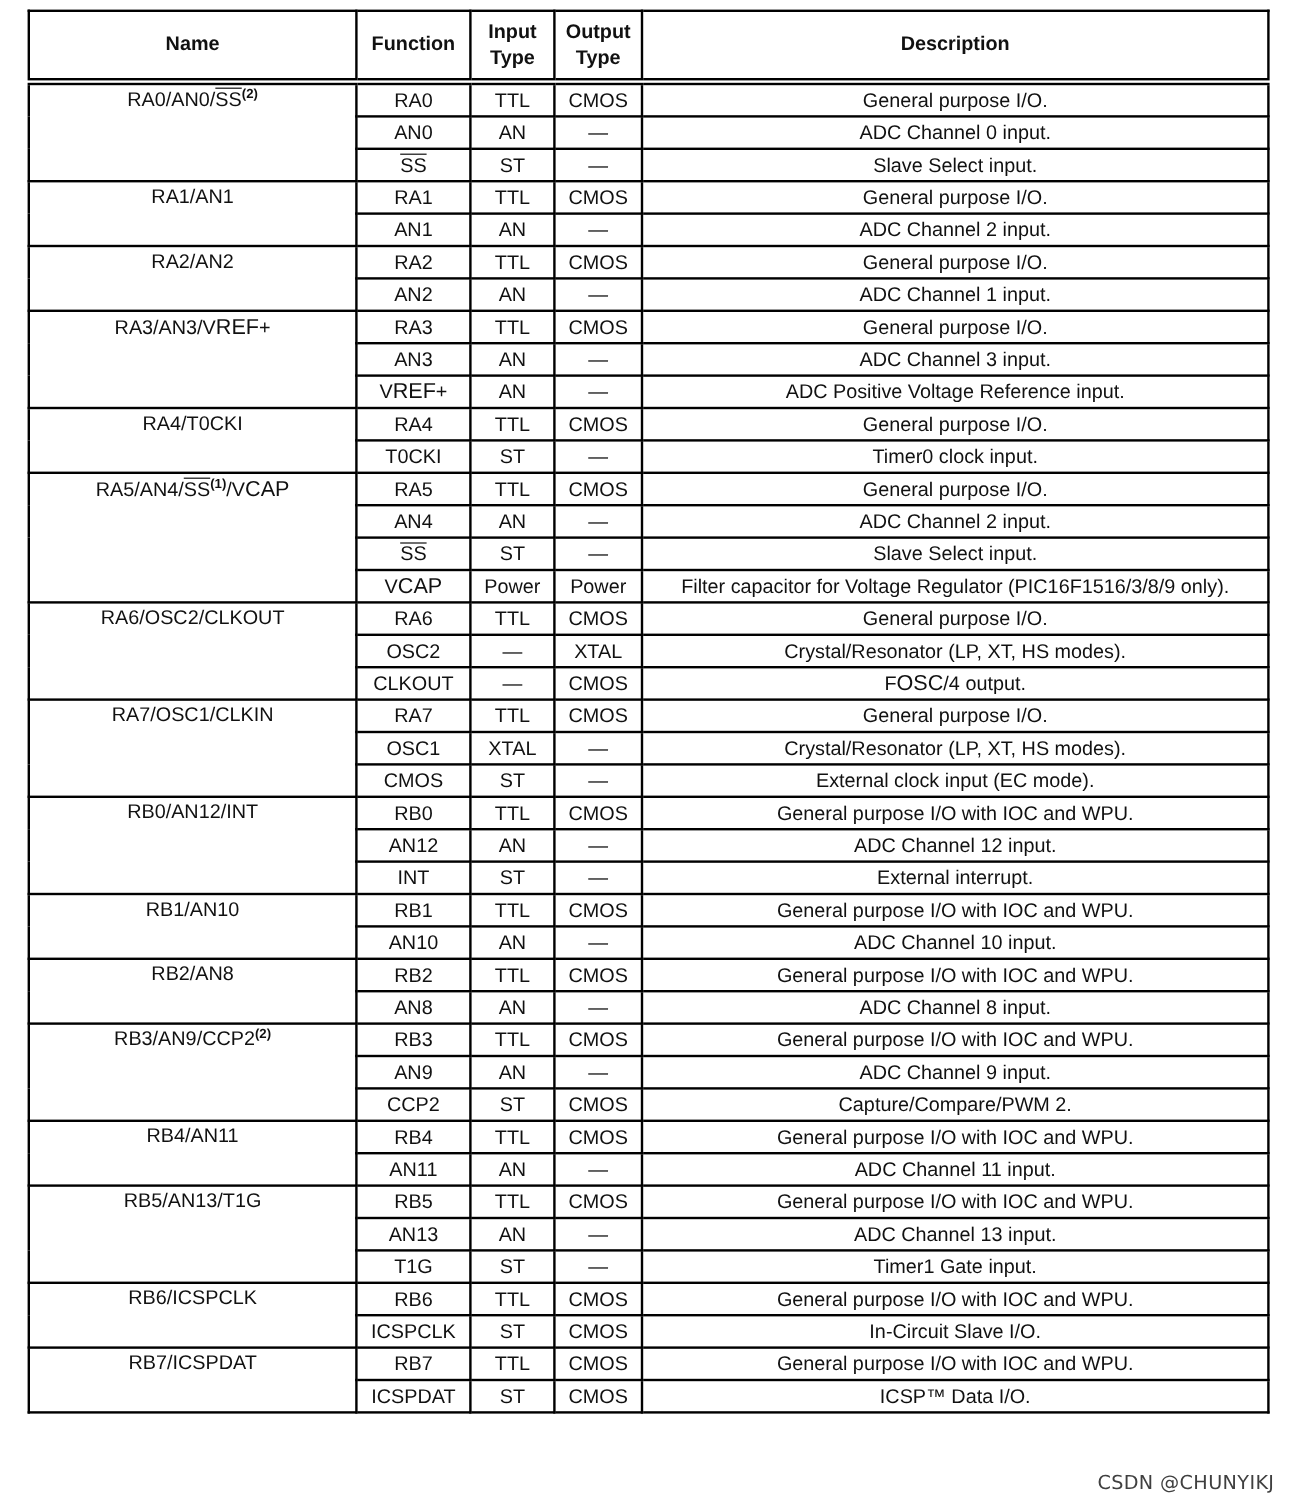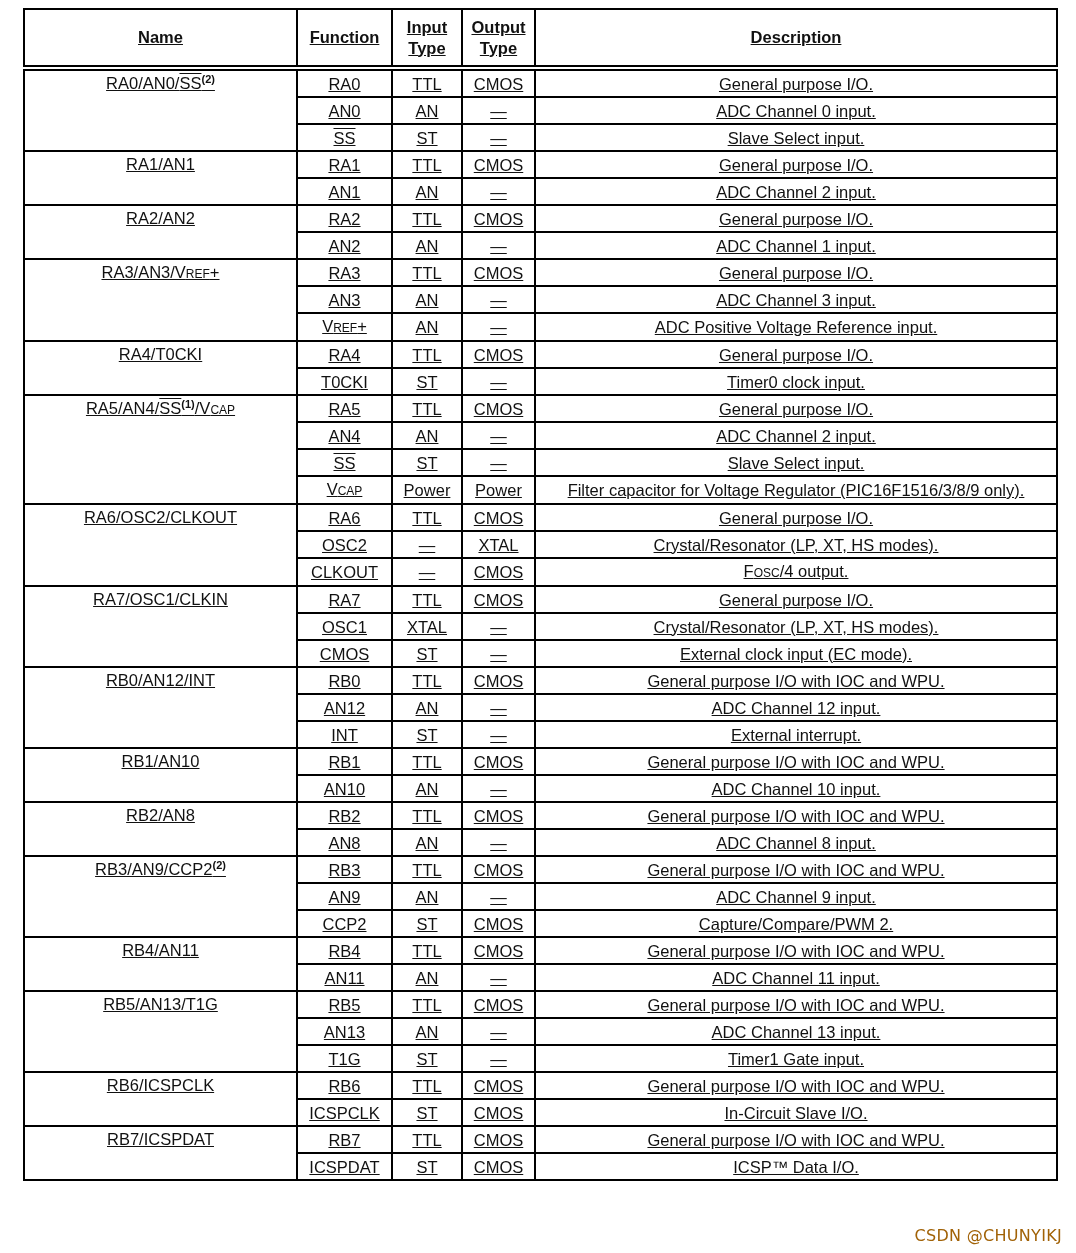--- a/index.html
+++ b/index.html
@@ -1,32 +1,32 @@
 <!DOCTYPE html>
 <html><head>
   <meta charset="utf-8">
   <style>
     html, body { margin: 0; padding: 0; background: #ffffff; }
     body { width: 1076px; height: 1253px; position: relative; overflow: hidden;
            font-family: "Liberation Sans", sans-serif; color: #111; }
     table.pin { position: absolute; left: 23px; top: 8px; width: 1033px;
-                border-collapse: collapse; table-layout: fixed; font-size: 16.5px; text-decoration: underline; }
+                border-collapse: collapse; table-layout: fixed; font-size: 16.5px; }
     table.pin th, table.pin td { border: 2px solid #000; padding: 0 5px; height: 25px;
                 line-height: 24px; white-space: nowrap; overflow: hidden; }
     table.pin thead th { height: 55px; font-weight: bold; font-size: 16.5px; line-height: 21px;
                 text-align: center; border-bottom: 6px double #000; }
     col.c-name { width: 273px; } col.c-func { width: 95px; } col.c-in { width: 70px; }
     col.c-out { width: 73px; } col.c-desc { width: 522px; }
     td.name { vertical-align: top; text-align: center; padding-left: 6px; }
     td.ctr { text-align: center; }
     td.desc { text-align: center; }
     .ov { text-decoration: overline; }
-    .sc { font-size: 12px; }
+    .sc { font-size: 18px; }
     sup { font-size: 11px; font-weight: bold; line-height: 0; vertical-align: 6px; }
-    .watermark { position: absolute; right: 14px; bottom: 8px; color: #a16207;
+    .watermark { position: absolute; right: 14px; bottom: 8px; color: #404040;
                  font-family: "DejaVu Sans", sans-serif; font-size: 16px; letter-spacing: 0.3px; text-align: center; }
   </style>
 </head>
 <body>
 
 <table class="pin">
   <colgroup>
     <col class="c-name">
       <col class="c-func">
       <col class="c-in">

